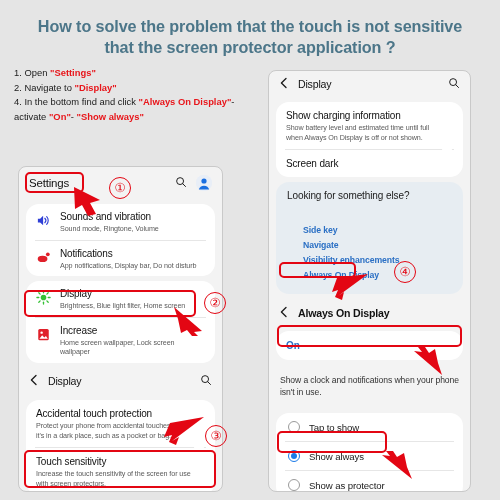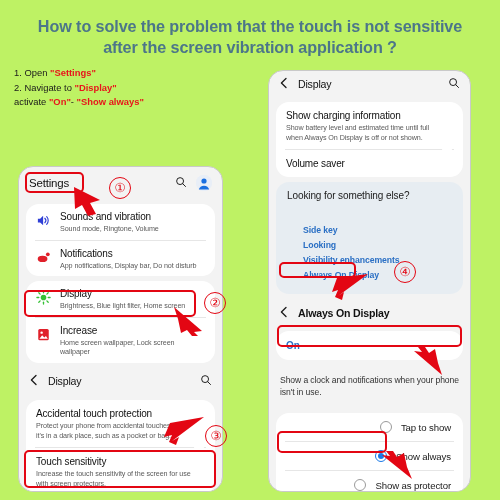--- a/index.html
+++ b/index.html
@@ -2,21 +2,21 @@
 <html><head>
 <meta charset="utf-8">
 <style>
   * { box-sizing: border-box; margin: 0; padding: 0; }
   html, body {
     width: 500px; height: 500px;
     background: #ffffff;
     font-family: "Liberation Sans", sans-serif;
     overflow: hidden;
   }
-  .page { position: relative; width: 500px; height: 500px; background: #bef264; }
+  .page { position: relative; width: 500px; height: 500px; background: #e5e5e5; }
 
   
   .title {
     position: absolute; left: 0; top: 16px; width: 500px;
     text-align: center;
     color: #4c7689;
     font-weight: bold;
     font-size: 16.2px;
     line-height: 21px;
     letter-spacing: -0.1px;
@@ -29,21 +29,21 @@
     font-size: 9.4px; color: #1a1a1a; line-height: 14.6px;
   }
   .steps .row { white-space: nowrap; }
   .hl { color: #e8161b; font-weight: bold; }
 
   
   .phone {
     position: absolute;
     background: #f3f3f3;
     border: 1px solid #c9c9c9;
-    border-radius: 15px;
+    border-radius: 8px;
     overflow: hidden;
   }
   #phone-left  { left: 18px;  top: 166px; width: 205px; height: 326px; }
   #phone-right { left: 268px; top: 70px;  width: 203px; height: 422px; }
 
   
   .card {
     background: #fff;
     border-radius: 13px;
     margin: 5px 7px;
@@ -92,21 +92,21 @@
 
   
   .radio {
     width: 12px; height: 12px; border-radius: 50%;
     border: 1.4px solid #9a9a9a; flex: none;
     display: flex; align-items: center; justify-content: center;
   }
   .radio.on { border-color: #1a7ae8; }
   .radio.on::after { content:""; width: 6px; height: 6px; border-radius: 50%; background: #1a7ae8; }
 
-  .radiorow { display: flex; align-items: center; padding: 8px 12px; gap: 9px; justify-content: flex-end; }
+  .radiorow { display: flex; align-items: center; padding: 8px 12px; gap: 9px; }
   .radiorow .rl { font-size: 9.6px; color: #1a1a1a; letter-spacing: -0.1px; }
 
   
   .lookcard {
     background: #e7edf2; border-radius: 13px; margin: 5px 7px; padding: 8px 11px 9px 11px;
   }
   .lookcard .hq { font-size: 10px; color: #1a1a1a; margin-bottom: 24px; letter-spacing: -0.1px; }
   .lookcard a.lk {
     display: block; font-size: 8.7px; color: #2a6fc4; font-weight: bold;
     margin: 5px 16px; text-decoration: none; letter-spacing: -0.1px;
@@ -134,29 +134,32 @@
   }
   .arrow { position: absolute; }
 </style>
 </head>
 <body>
 
 <div class="page">
 
   <div class="title">
     <span>How to solve the problem that the touch is not sensitive</span>
-    <span class="l2">after  the screen vibration application ?</span>
+    <span class="l2">that  the screen protector application ?</span>
   </div>
 
   <div class="steps">
     <div class="row">
       <span>1. Open </span><span class="hl">"Settings"</span>
     </div>
     <div class="row">
       <span>2. Navigate to </span><span class="hl">"Display"</span>
+    </div>
+    <div class="row">
+      <span>4. In the bottom find and click </span><span class="hl">"Always On Display"</span><span>-</span>
     </div>
     <div class="row">
       <span>activate </span><span class="hl">"On"</span><span>- </span><span class="hl">"Show always"</span>
     </div>
   </div>
 
   <div class="phone" id="phone-left">
 
     <div class="sethead">
       <span class="stitle">Settings</span>
@@ -298,27 +301,27 @@
 
     <div class="card">
       <div class="togrow">
         <span class="tx">
           <div class="rt">Show charging information</div>
           <div class="rs">Show battery level and estimated time until full when Always On Display is off or not shown.</div>
         </span>
         <span class="tg"><span class="tog"><span class="knob"></span></span></span>
       </div>
       <div class="divider"></div>
-      <div class="plainrow">Volume saver</div>
+      <div class="plainrow">Screen dark</div>
     </div>
 
     <div class="lookcard">
       <div class="hq">Looking for something else?</div>
       <a class="lk" href="#">Side key</a>
-      <a class="lk" href="#">Looking</a>
+      <a class="lk" href="#">Navigate</a>
       <a class="lk" href="#">Visibility enhancements</a>
       <a class="lk" href="#">Always On Display</a>
     </div>
 
     <div class="subhead" style="height:27px;">
       <span>
         <svg width="10" height="12" viewBox="0 0 10 12">
             <polyline points="7,1.5 2.4,6 7,10.5" fill="none" stroke="#1a1a1a" stroke-width="1.3" stroke-linecap="round" stroke-linejoin="round"></polyline>
           </svg>
       </span>

